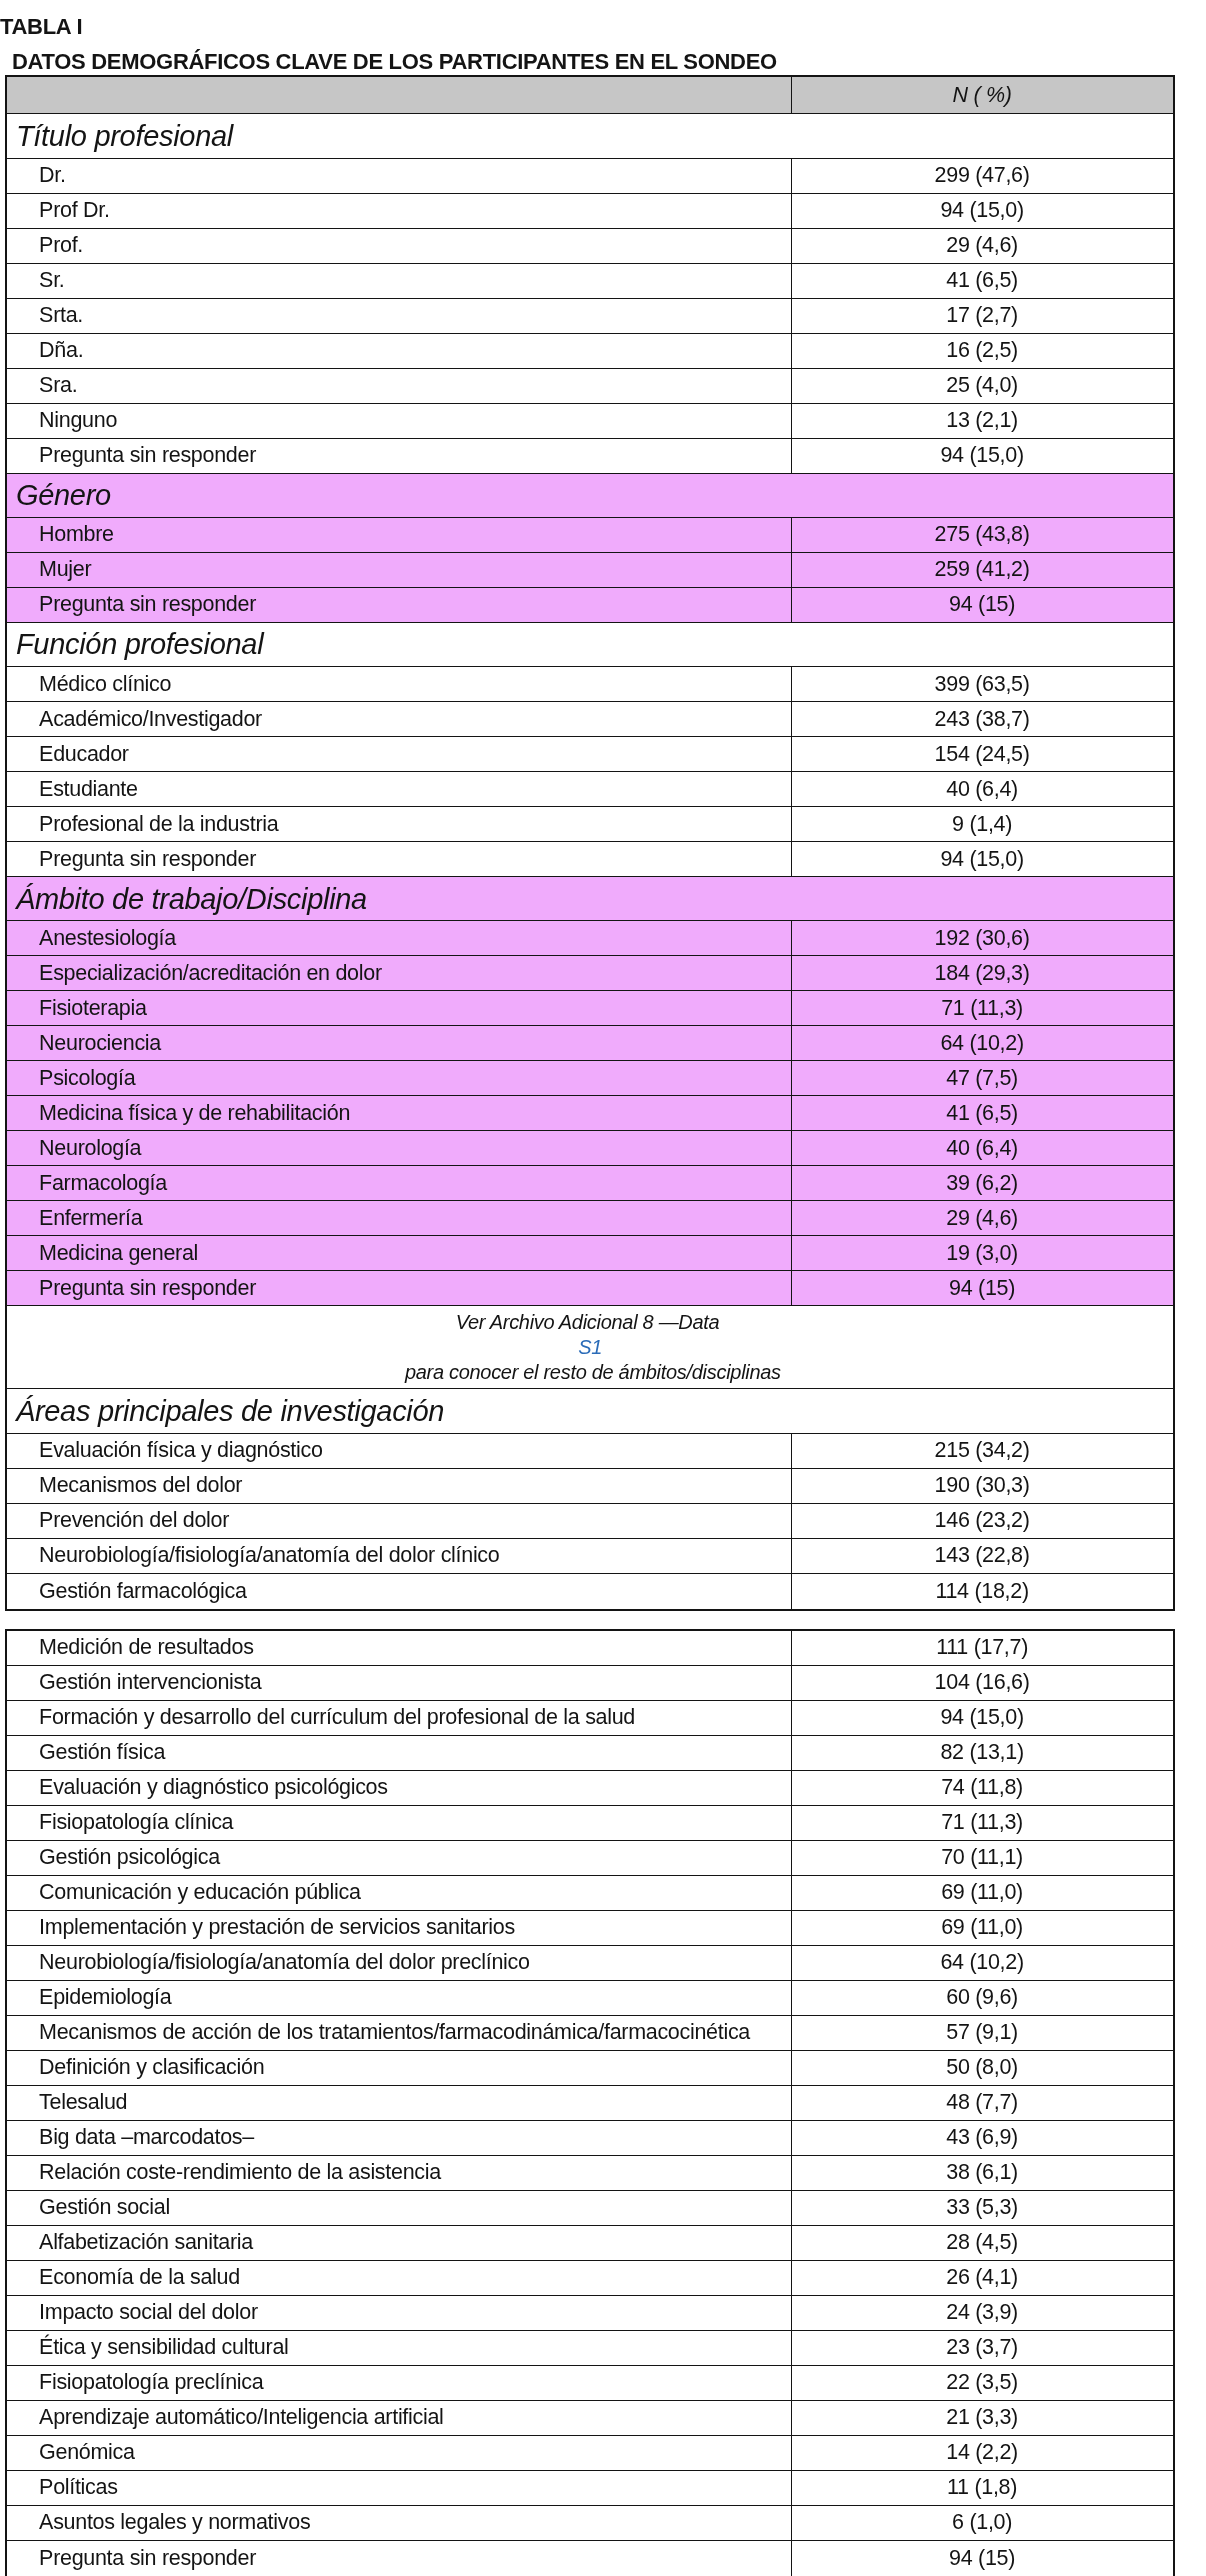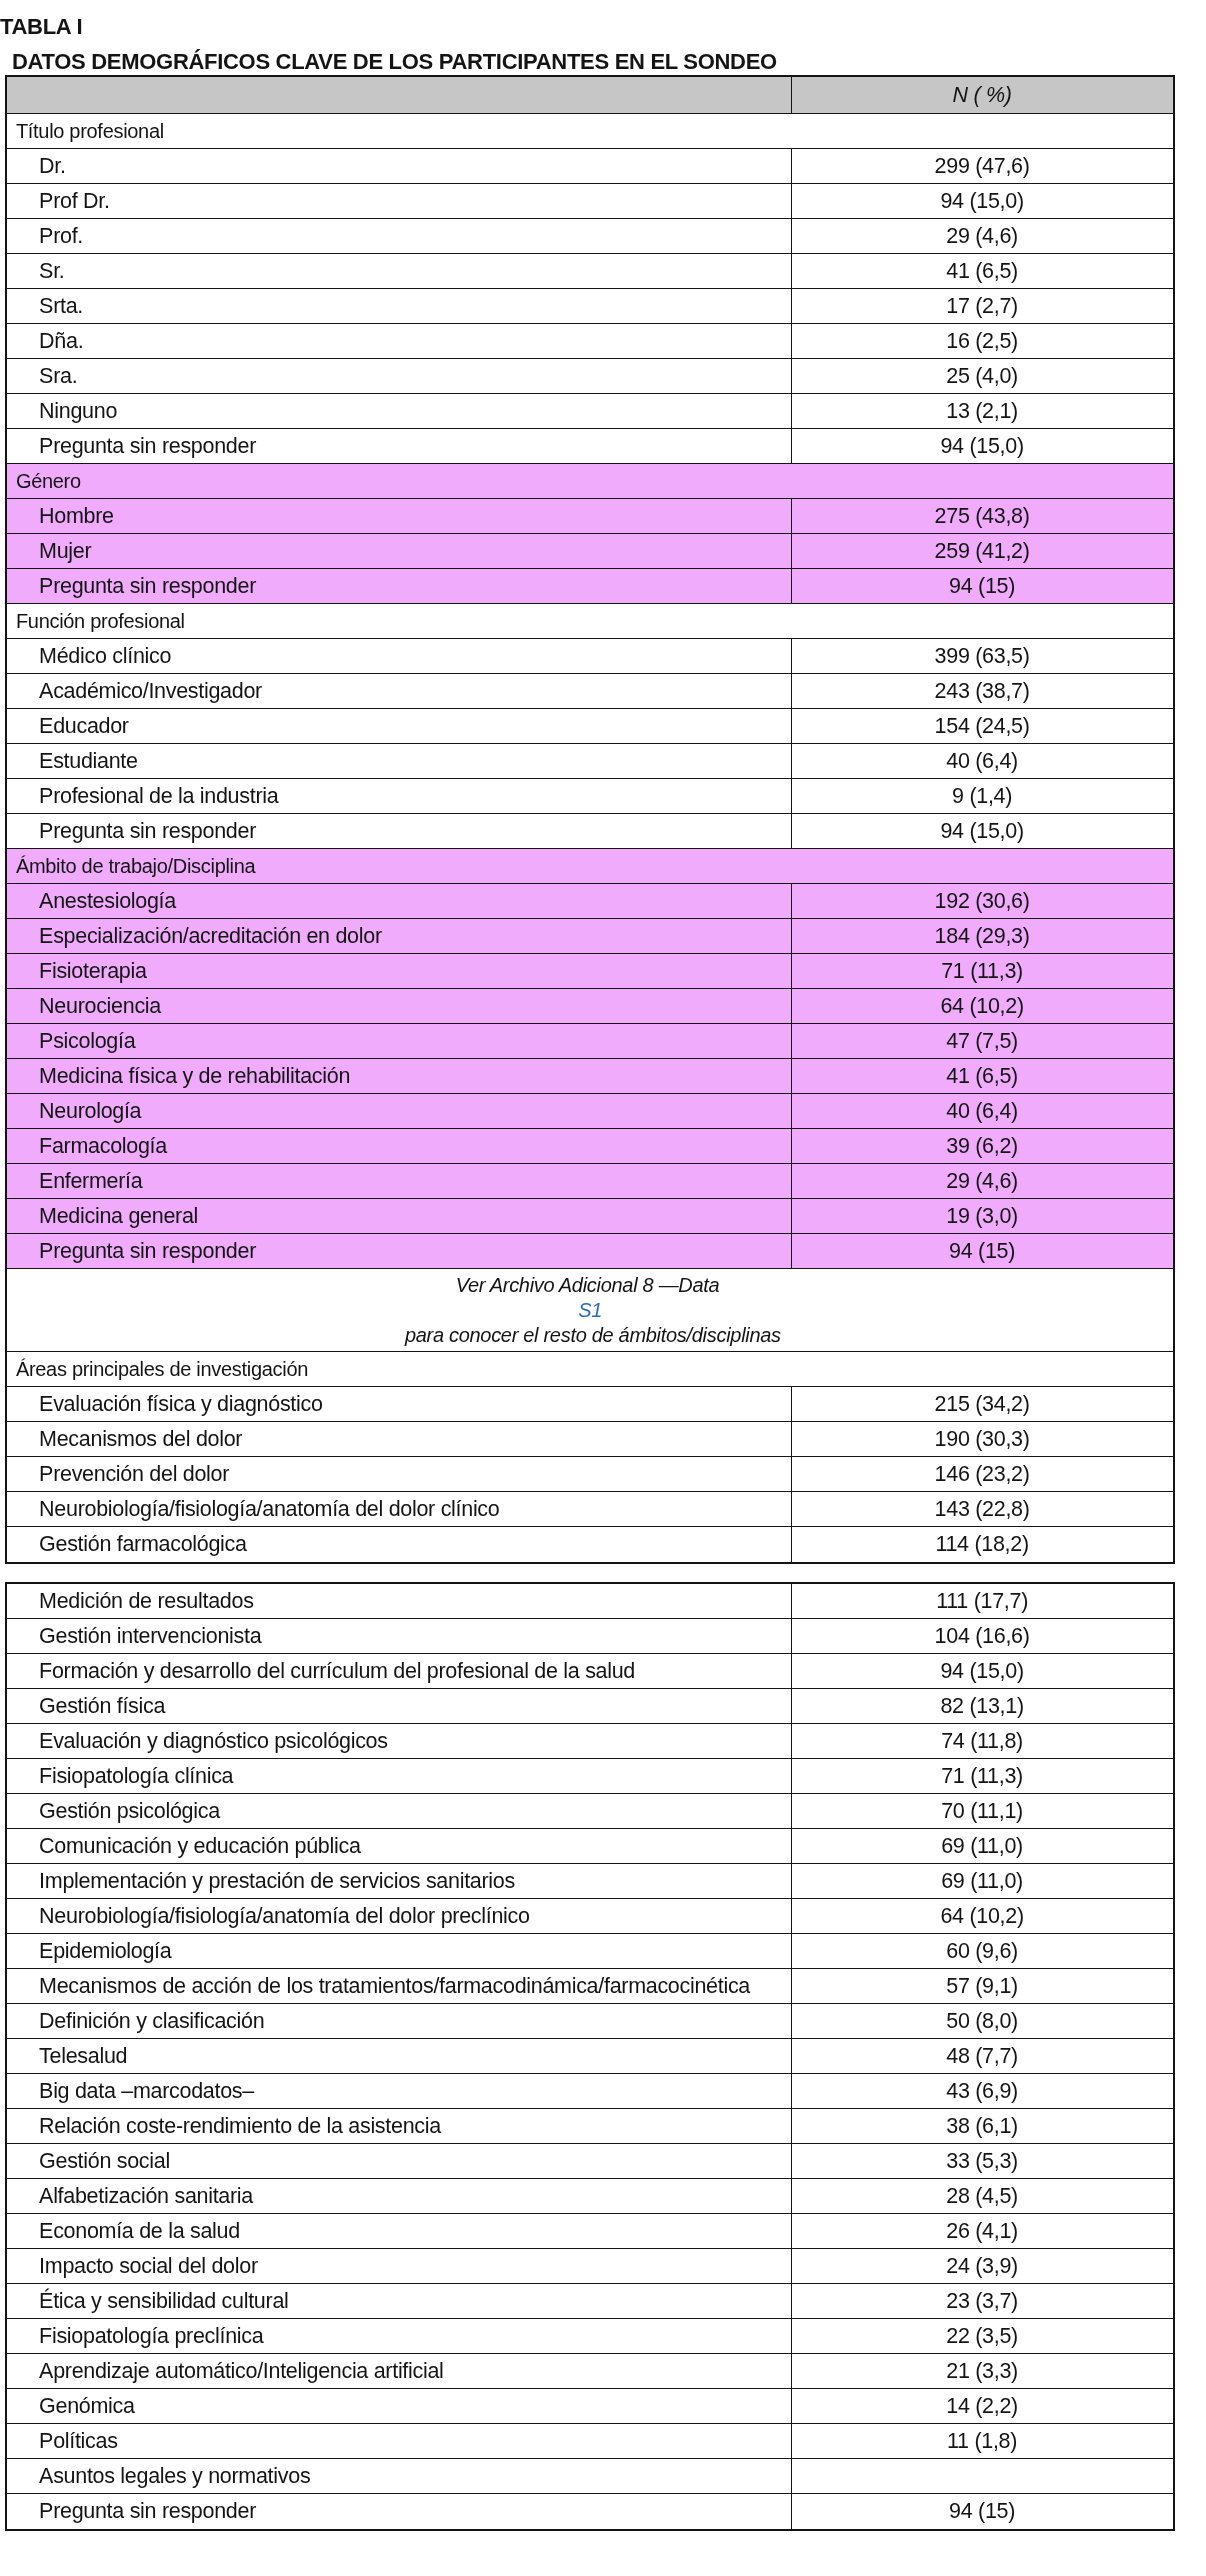--- a/index.html
+++ b/index.html
@@ -11,21 +11,21 @@
   .tbl2{margin-top:18px;}
   .row{display:flex;align-items:stretch;border-bottom:1.2px solid #141414;min-height:35px;box-sizing:border-box;background:#ffffff;}
   .tbl .row:last-child{border-bottom:none;}
   .shaded{background:#f0abfc;}
   .header-row{background:#c6c6c6;min-height:37px;border-bottom:1.7px solid #141414;}
   .cell-label{flex:0 0 785px;display:flex;align-items:center;box-sizing:border-box;border-right:1.2px solid #141414;
               padding:3.5px 8.1px 3.5px 32.5px;font-size:21.5px;letter-spacing:-0.3px;line-height:1.25;}
   .cell-value{flex:1;display:flex;align-items:center;justify-content:center;box-sizing:border-box;
               padding:3.5px 4.6px;font-size:21.5px;letter-spacing:-0.3px;text-align:center;}
   .cell-full{flex:1;display:flex;align-items:center;box-sizing:border-box;padding:3.5px 8.1px 3.5px 9.3px;
-             font-size:20px;letter-spacing:-0.3px;line-height:1.25;}
+             font-size:29px;letter-spacing:-0.3px;line-height:1.25;font-style:italic;}
   .header-row .cell-label{padding-left:9.3px;}
   .header-row .cell-value{font-style:italic;}
   .note-row .cell-full{font-style:italic;font-size:20px;flex-direction:column;}
   .note-row a{color:#2b6cb8;cursor:pointer;}
   .note-row span{white-space:pre-wrap;}
 </style>
 </head>
 <body>
 
 <div class="titles">
@@ -297,20 +297,21 @@
       <div class="row data-row">
         <div class="cell-label">Genómica</div>
         <div class="cell-value">14 (2,2)</div>
       </div>
       <div class="row data-row">
         <div class="cell-label">Políticas</div>
         <div class="cell-value">11 (1,8)</div>
       </div>
       <div class="row data-row">
         <div class="cell-label">Asuntos legales y normativos</div>
+        <div class="cell-value">6 (1,0)</div>
       </div>
       <div class="row data-row">
         <div class="cell-label">Pregunta sin responder</div>
         <div class="cell-value">94 (15)</div>
       </div>
     </div>
 </div>
 
 
 </body></html>

